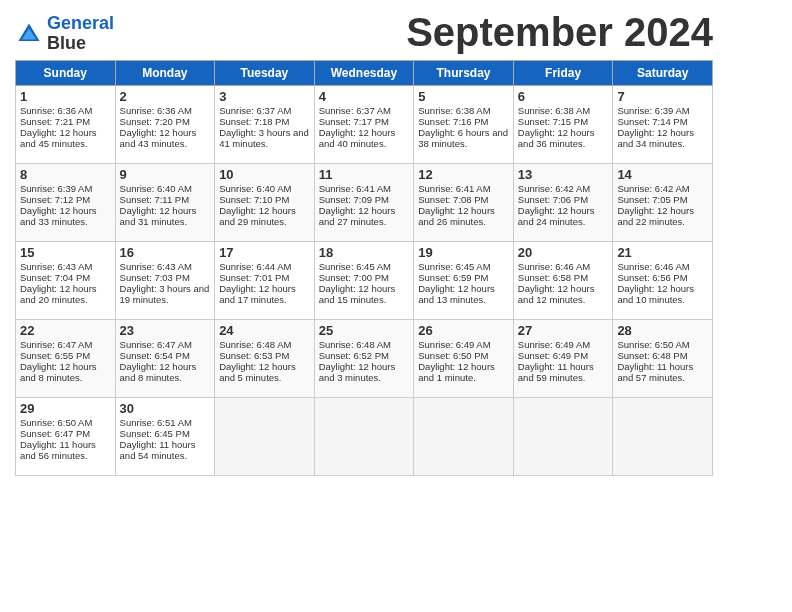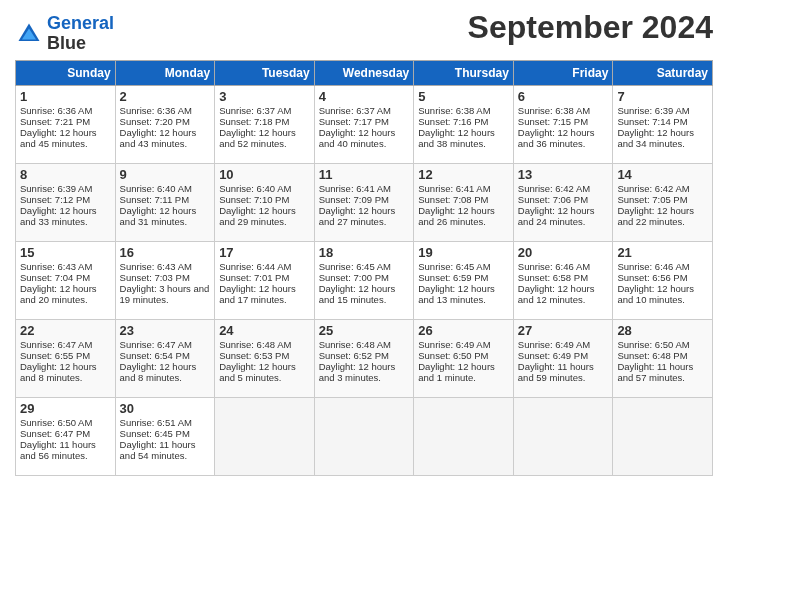--- a/index.html
+++ b/index.html
@@ -36,41 +36,41 @@
     }
     .logo-icon {
       width: 28px;
       height: 28px;
       margin-right: 4px;
     }
     .title-block {
       text-align: right;
     }
     .month-title {
-      font-size: 32px;
+      font-size: 40px;
       font-weight: bold;
       color: #333;
       line-height: 1.1;
     }
     .location-title {
       font-size: 14px;
       color: #555;
     }
     table {
       width: 100%;
       border-collapse: collapse;
       table-layout: fixed;
     }
     th {
       background-color: #1565c0;
       color: #fff;
       font-size: 12px;
       font-weight: bold;
       padding: 5px 4px;
-      text-align: right;
+      text-align: center;
       border: 1px solid #aaa;
     }
     td {
       border: 1px solid #ccc;
       vertical-align: top;
       padding: 3px 4px;
       font-size: 9.5px;
       color: #333;
       height: 78px;
       background: #fff;
@@ -117,23 +117,23 @@
         <th>Wednesday</th>
         <th>Thursday</th>
         <th>Friday</th>
         <th>Saturday</th>
       </tr>
     </thead>
     <tbody id="calendar-body">
     <tr>
           <td><span class="day-num">1</span><span>Sunrise: 6:36 AM</span><br><span>Sunset: 7:21 PM</span><br><span>Daylight: 12 hours and 45 minutes.</span></td>
           <td><span class="day-num">2</span><span>Sunrise: 6:36 AM</span><br><span>Sunset: 7:20 PM</span><br><span>Daylight: 12 hours and 43 minutes.</span></td>
-          <td><span class="day-num">3</span><span>Sunrise: 6:37 AM</span><br><span>Sunset: 7:18 PM</span><br><span>Daylight: 12 hours and 52 minutes.</span></td>
+          <td><span class="day-num">3</span><span>Sunrise: 6:37 AM</span><br><span>Sunset: 7:18 PM</span><br><span>Daylight: 3 hours and 41 minutes.</span></td>
           <td><span class="day-num">4</span><span>Sunrise: 6:37 AM</span><br><span>Sunset: 7:17 PM</span><br><span>Daylight: 12 hours and 40 minutes.</span></td>
-          <td><span class="day-num">5</span><span>Sunrise: 6:38 AM</span><br><span>Sunset: 7:16 PM</span><br><span>Daylight: 12 hours and 38 minutes.</span></td>
+          <td><span class="day-num">5</span><span>Sunrise: 6:38 AM</span><br><span>Sunset: 7:16 PM</span><br><span>Daylight: 6 hours and 38 minutes.</span></td>
           <td><span class="day-num">6</span><span>Sunrise: 6:38 AM</span><br><span>Sunset: 7:15 PM</span><br><span>Daylight: 12 hours and 36 minutes.</span></td>
           <td><span class="day-num">7</span><span>Sunrise: 6:39 AM</span><br><span>Sunset: 7:14 PM</span><br><span>Daylight: 12 hours and 34 minutes.</span></td>
         </tr>
         <tr>
           <td><span class="day-num">8</span><span>Sunrise: 6:39 AM</span><br><span>Sunset: 7:12 PM</span><br><span>Daylight: 12 hours and 33 minutes.</span></td>
           <td><span class="day-num">9</span><span>Sunrise: 6:40 AM</span><br><span>Sunset: 7:11 PM</span><br><span>Daylight: 12 hours and 31 minutes.</span></td>
           <td><span class="day-num">10</span><span>Sunrise: 6:40 AM</span><br><span>Sunset: 7:10 PM</span><br><span>Daylight: 12 hours and 29 minutes.</span></td>
           <td><span class="day-num">11</span><span>Sunrise: 6:41 AM</span><br><span>Sunset: 7:09 PM</span><br><span>Daylight: 12 hours and 27 minutes.</span></td>
           <td><span class="day-num">12</span><span>Sunrise: 6:41 AM</span><br><span>Sunset: 7:08 PM</span><br><span>Daylight: 12 hours and 26 minutes.</span></td>
           <td><span class="day-num">13</span><span>Sunrise: 6:42 AM</span><br><span>Sunset: 7:06 PM</span><br><span>Daylight: 12 hours and 24 minutes.</span></td>

